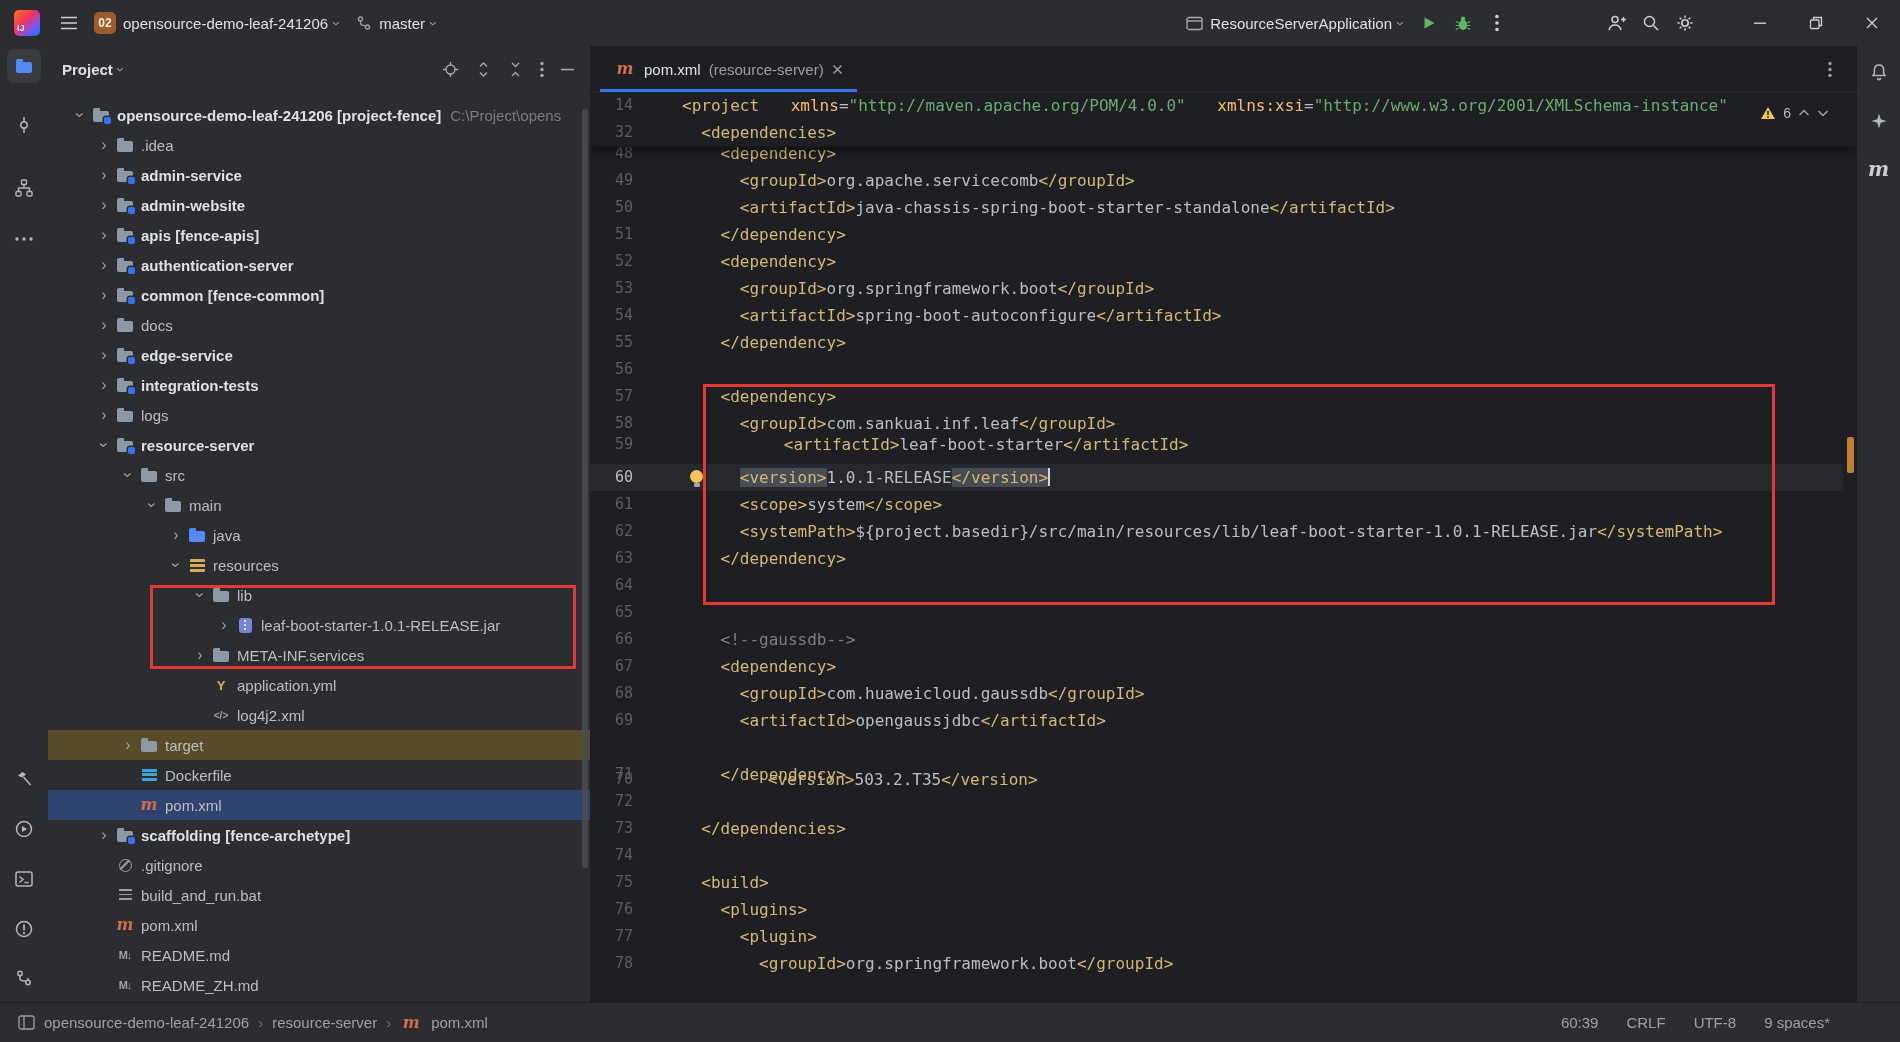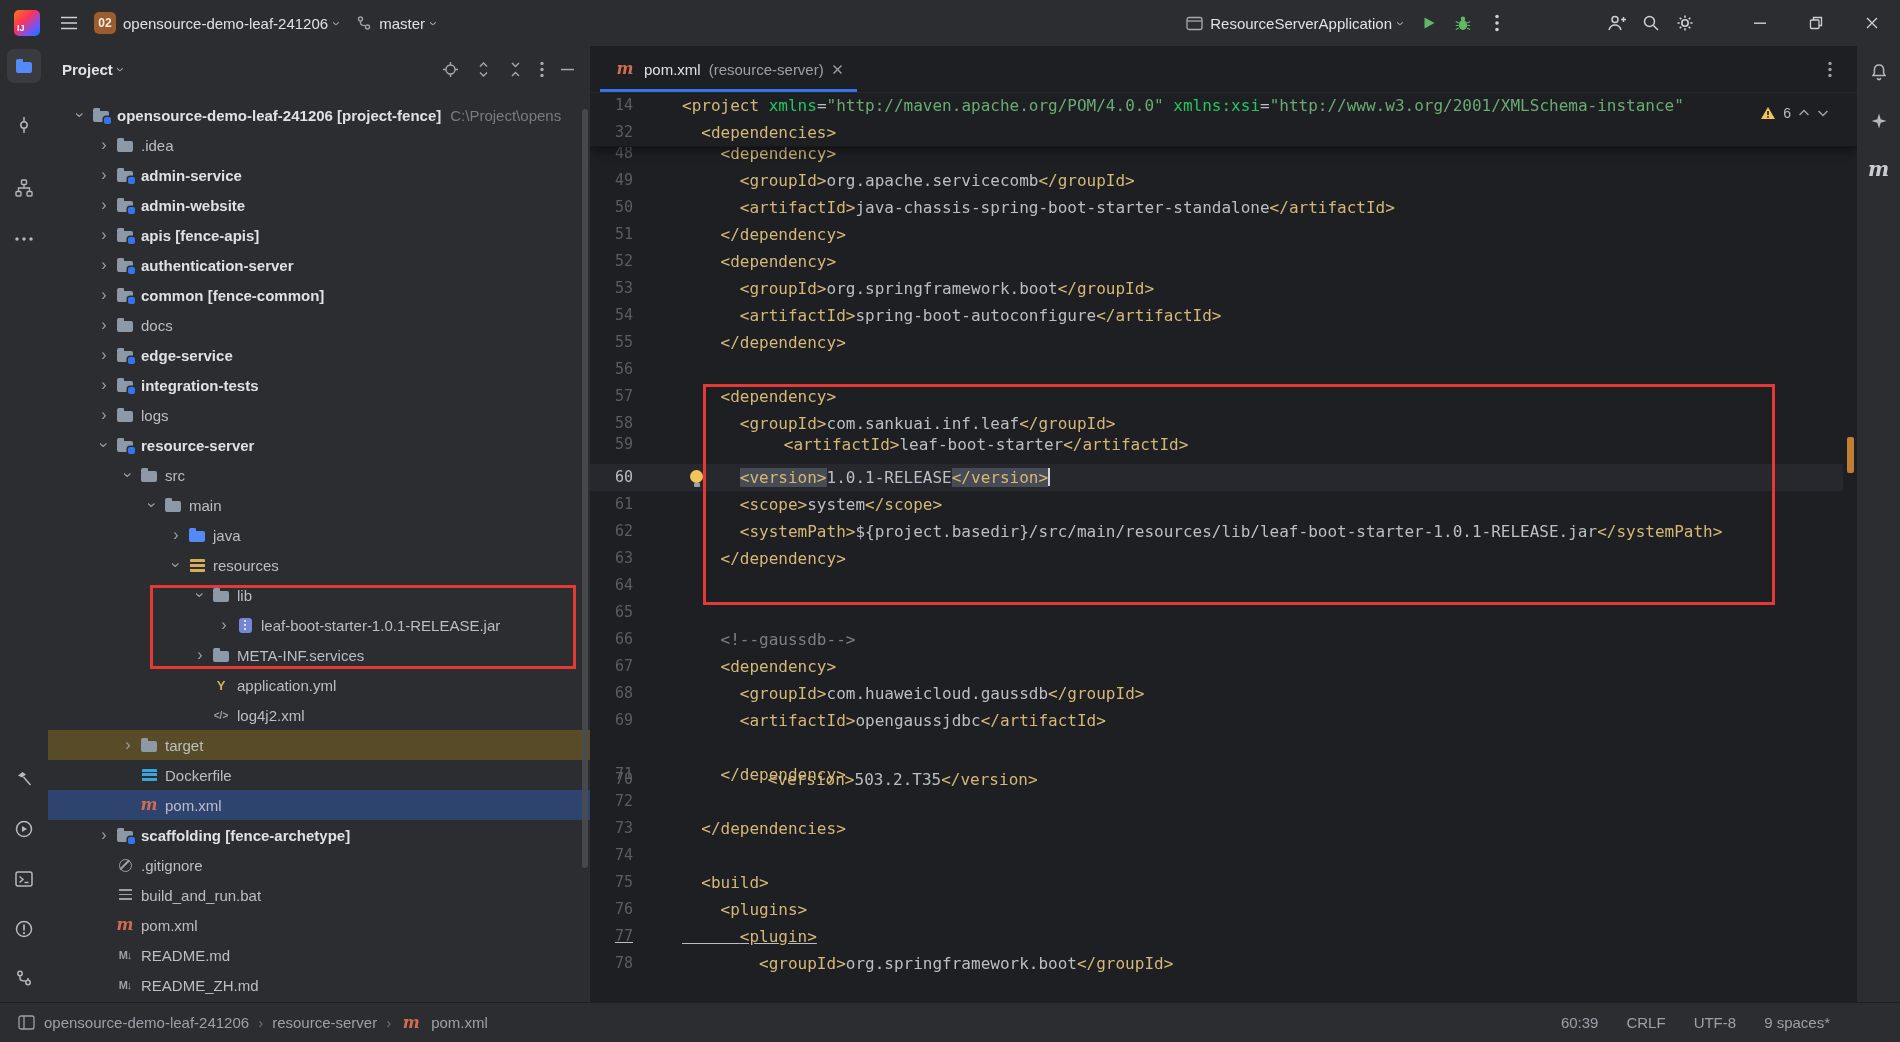--- a/index.html
+++ b/index.html
@@ -104,21 +104,21 @@
 
   .sticky { position:absolute; left:0; top:46px; right:0; height:54px; background:#1E1F22; z-index:5;
             box-shadow:0 4px 9px rgba(0,0,0,.45); border-bottom:1px solid #17181A; }
   .cline { position:absolute; left:0; right:0; height:27px; display:flex;
            font-family:"DejaVu Sans Mono", monospace; font-size:16px; line-height:27px; white-space:pre; z-index:1; }
   .gnum { width:92px; flex:none; text-align:right; padding-right:49px; box-sizing:border-box;
           color:#5A5D63; font-size:15px; }
   .gnum.gcur { color:#BCBEC4; }
   .ctext { flex:1; white-space:pre; }
   .tk-tg { color:#D5B778;margin-top:28px; } .tk-tx { color:#BCBEC4; } .tk-st { color:#6AAB73; }
-  .tk-at { color:#22c55e; } .tk-cm { color:#7A7E85; }
+  .tk-at { color:#fdba74;margin-left:22px; } .tk-cm { color:#7A7E85; }
   .tk-tg.hl { background:#474C54; }
   .curline { position:absolute; left:0; right:14px; height:27px; background:#26282E; z-index:0; }
   .caret { display:inline-block; width:2px; height:18px; background:#D4D6DB; vertical-align:-3px; }
   .bulb { position:absolute; width:13px; height:13px; border-radius:50%; background:#F2C55C; z-index:3; }
   .bulb::after { content:""; position:absolute; left:3.5px; bottom:-4px; width:6px; height:4px;
                  background:#9DA0A8; border-radius:1px; }
   .inspect { position:absolute; right:28px; top:13px; display:flex; align-items:center; gap:7px; z-index:6; }
   .inspect .cnt { color:#BCBEC4; font-size:14px; }
   .scrollmark { position:absolute; right:3px; top:391px; width:7px; height:36px; background:#C07E34;
                 border-radius:2px; z-index:2; }
@@ -636,21 +636,21 @@
       <div class="cline" style="top: 607px;"><span class="gnum">67</span><span class="ctext">    <span class="tk-tg">&lt;dependency&gt;</span></span></div>
       <div class="cline" style="top: 634px; justify-content: flex-end;"><span class="gnum">68</span><span class="ctext">      <span class="tk-tg">&lt;groupId&gt;</span><span class="tk-tx">com.huaweicloud.gaussdb</span><span class="tk-tg">&lt;/groupId&gt;</span></span></div>
       <div class="cline" style="top: 661px;"><span class="gnum">69</span><span class="ctext">      <span class="tk-tg">&lt;artifactId&gt;</span><span class="tk-tx">opengaussjdbc</span><span class="tk-tg">&lt;/artifactId&gt;</span></span></div>
       <div class="cline" style="top: 720px; gap: 28px;"><span class="gnum">70</span><span class="ctext">      <span class="tk-tg">&lt;version&gt;</span><span class="tk-tx">503.2.T35</span><span class="tk-tg">&lt;/version&gt;</span></span></div>
       <div class="cline" style="top: 715px;"><span class="gnum">71</span><span class="ctext">    <span class="tk-tg">&lt;/dependency&gt;</span></span></div>
       <div class="cline" style="top: 742px; justify-content: center;"><span class="gnum">72</span><span class="ctext"></span></div>
       <div class="cline" style="top: 769px;"><span class="gnum">73</span><span class="ctext">  <span class="tk-tg">&lt;/dependencies&gt;</span></span></div>
       <div class="cline" style="top: 796px;"><span class="gnum">74</span><span class="ctext"></span></div>
       <div class="cline" style="top: 823px;"><span class="gnum">75</span><span class="ctext">  <span class="tk-tg">&lt;build&gt;</span></span></div>
       <div class="cline" style="top: 850px;"><span class="gnum">76</span><span class="ctext">    <span class="tk-tg">&lt;plugins&gt;</span></span></div>
-      <div class="cline" style="top: 877px; text-decoration: underline;"><span class="gnum">77</span><span class="ctext">      <span class="tk-tg">&lt;plugin&gt;</span></span></div>
+      <div class="cline" style="top: 877px;"><span class="gnum">77</span><span class="ctext">      <span class="tk-tg">&lt;plugin&gt;</span></span></div>
       <div class="cline" style="top: 904px;"><span class="gnum">78</span><span class="ctext">        <span class="tk-tg">&lt;groupId&gt;</span><span class="tk-tx">org.springframework.boot</span><span class="tk-tg">&lt;/groupId&gt;</span></span></div>
     </div>
 
   <div class="statusbar">
     <div class="crumbs">
       <span>
         <svg width="17" height="15" fill="none" stroke="#9DA0A8" stroke-width="1.3">
             <rect x="1" y="1" width="15" height="13" rx="2"></rect>
             <path d="M6 1v13"></path>
           </svg>

